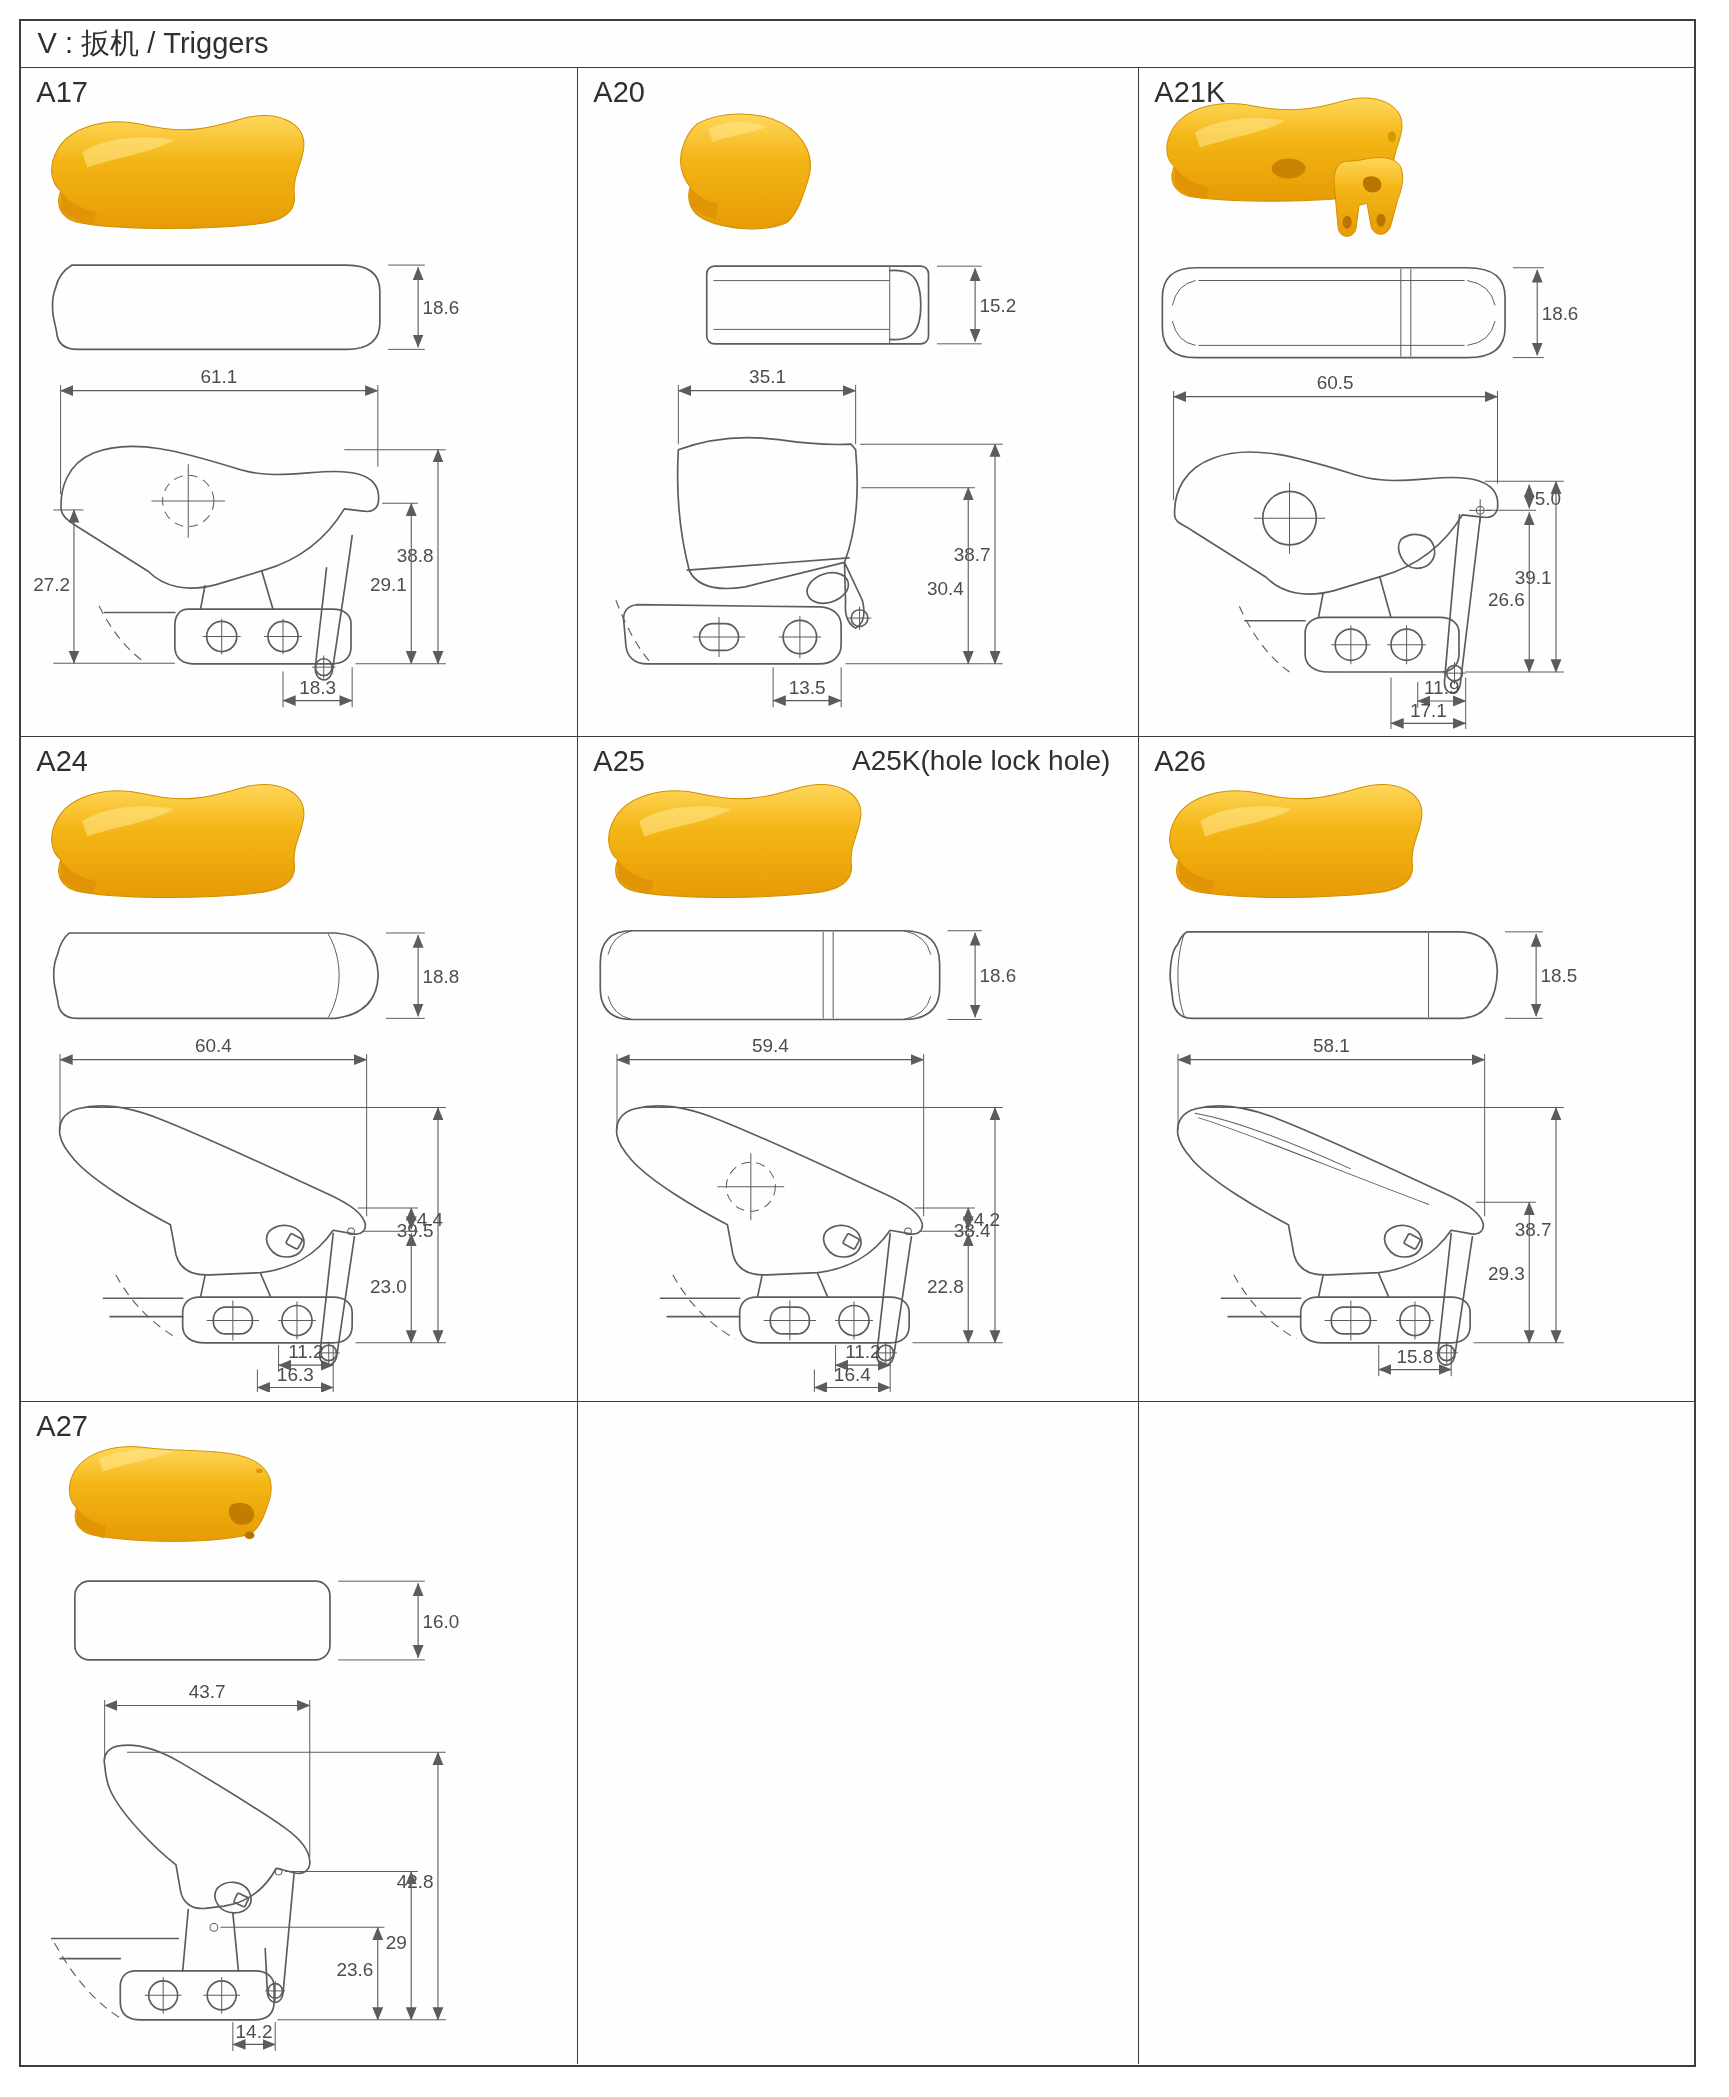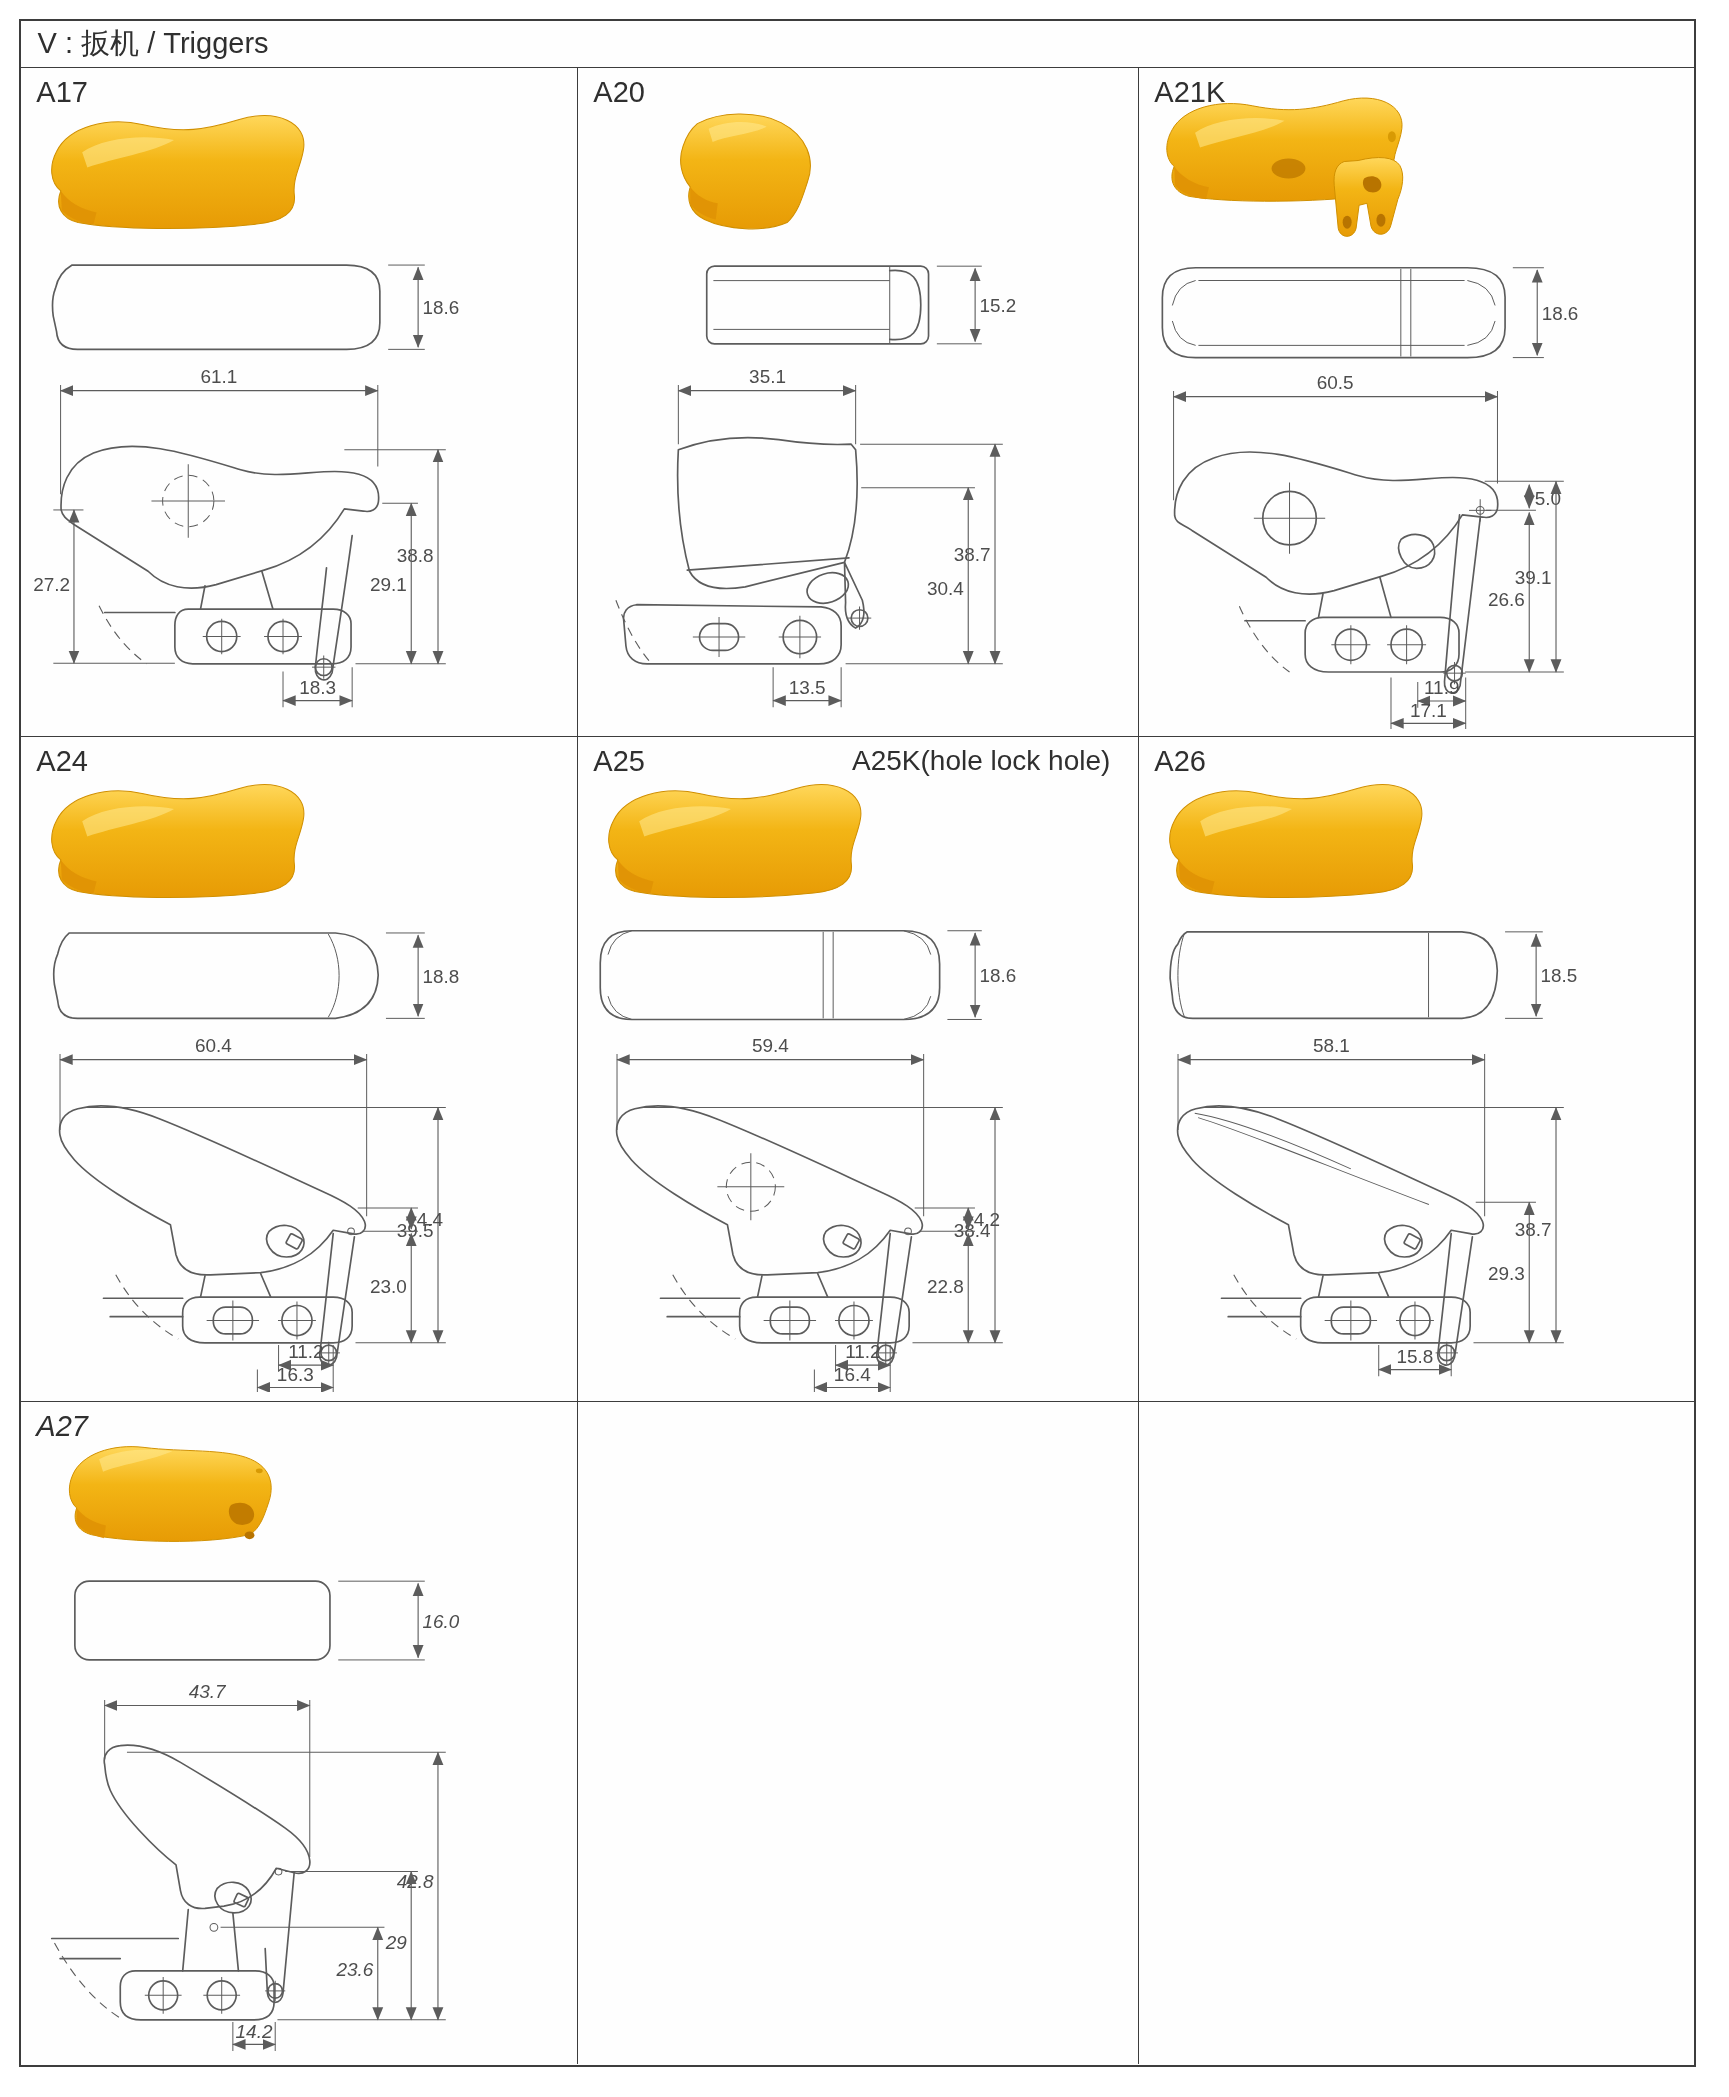--- a/index.html
+++ b/index.html
@@ -2,21 +2,21 @@
 <html style="font-size:10.2px"><head>
 <meta charset="utf-8">
 <style>
   html,body{margin:0;padding:0;background:#ffffff;}
   body{width:1730px;height:2097px;position:relative;font-family:"Liberation Sans",sans-serif;}
   .sheet{position:absolute;left:19px;top:19px;width:1677px;height:2048px;border:2.5px solid #3d3d3d;box-sizing:border-box;background:#fefefe;}
   .hdr{height:46px;border-bottom:1.9px solid #3d3d3d;display:flex;align-items:center;padding-left:16.6px;font-size:29px;color:#2f2f2f;}
   .grid{display:grid;grid-template-columns:557px 561px 1fr;grid-template-rows:669px 665px 1fr;width:100%;height:calc(100% - 48px);}
   .cell{border-right:1.9px solid #3d3d3d;border-bottom:1.9px solid #3d3d3d;position:relative;overflow:hidden;display:flex;flex-direction:column;}
   .cell.last-col{border-right:none;}
-  .cell.last-row{border-bottom:none;font-style:italic;}
+  .cell.last-row{border-bottom:none;}
   .plabel{position:absolute;top:7.6px;left:15.3px;font-size:29px;color:#2f2f2f;}
   .plabel2{position:absolute;top:7.6px;left:274px;font-size:28px;color:#2f2f2f;white-space:nowrap;}
   svg.render{width:306px;height:153px;margin-top:23px;flex:none;}
   svg.render21{width:299px;height:169px;margin-top:12.7px;flex:none;}
   svg.profile{width:446px;height:122px;flex:none;}
   svg.main{width:446px;height:357px;flex:none;}
   .cell-a27 svg.render{width:293px;height:147px;margin-top:10.2px;}
   .cell-a27 svg.main{height:379px;}
   svg text{font-family:"Liberation Sans",sans-serif;font-size:34px;fill:#4d4d4d;}
   .ol{fill:none;stroke:#5c5c5c;stroke-width:3;stroke-linejoin:round;stroke-linecap:round;}

